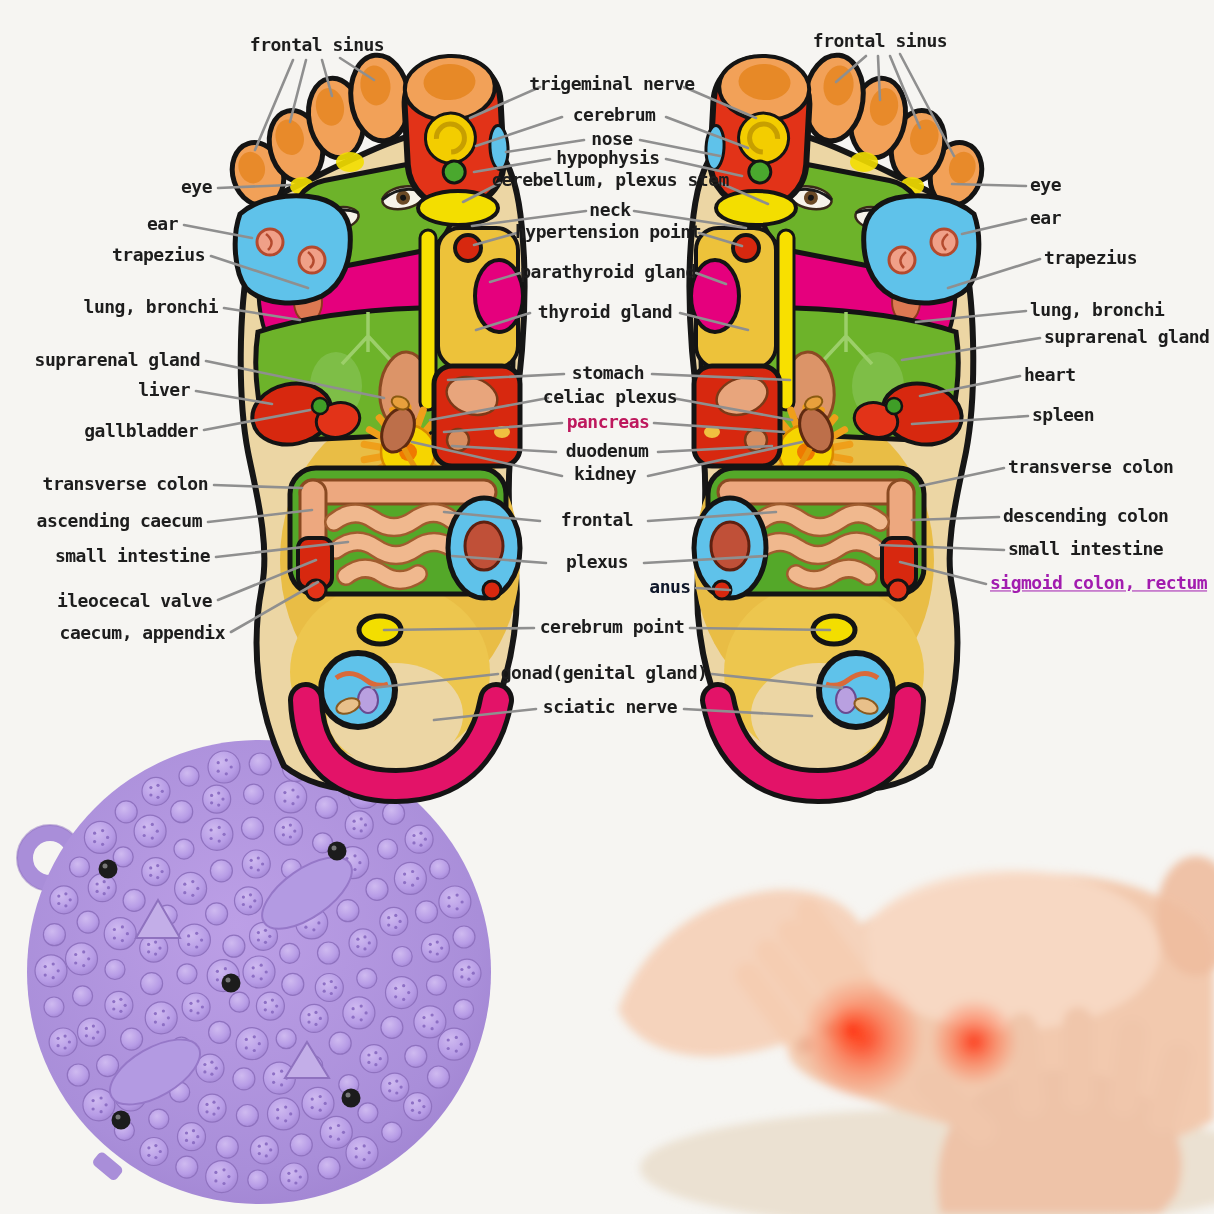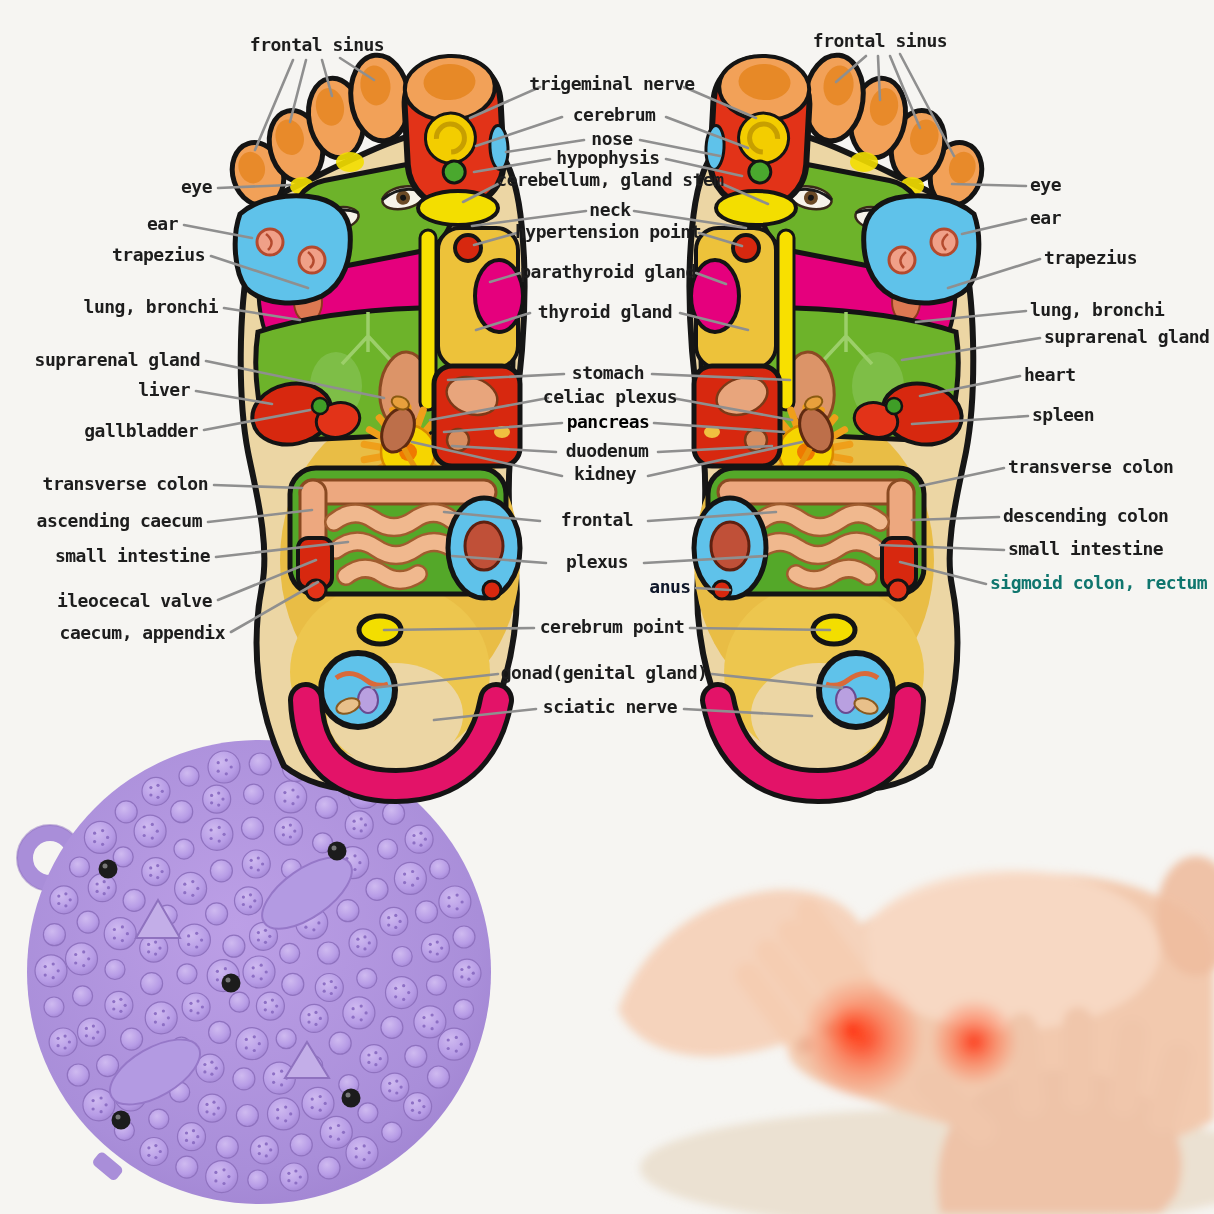--- a/index.html
+++ b/index.html
@@ -807,42 +807,42 @@
       <div class="lbl right" style="left: 198px; top: 432px; color: rgb(29, 29, 29);">gallbladder</div>
       <div class="lbl right" style="left: 208px; top: 485px; color: rgb(29, 29, 29);">transverse colon</div>
       <div class="lbl right" style="left: 202px; top: 522px; color: rgb(29, 29, 29);">ascending caecum</div>
       <div class="lbl right" style="left: 210px; top: 557px; color: rgb(29, 29, 29);">small intestine</div>
       <div class="lbl right" style="left: 212px; top: 602px; color: rgb(29, 29, 29);">ileocecal valve</div>
       <div class="lbl right" style="left: 225px; top: 634px; color: rgb(29, 29, 29);">caecum, appendix</div>
       <div class="lbl center" style="left: 612px; top: 85px; color: rgb(29, 29, 29);">trigeminal nerve</div>
       <div class="lbl center" style="left: 614px; top: 116px; color: rgb(29, 29, 29);">cerebrum</div>
       <div class="lbl center" style="left: 612px; top: 140px; color: rgb(29, 29, 29);">nose</div>
       <div class="lbl center" style="left: 608px; top: 159px; color: rgb(29, 29, 29);">hypophysis</div>
-      <div class="lbl center" style="left: 610px; top: 181px; color: rgb(29, 29, 29);">cerebellum, gland stem</div>
+      <div class="lbl center" style="left: 610px; top: 181px; color: rgb(29, 29, 29);">cerebellum, plexus stem</div>
       <div class="lbl center" style="left: 610px; top: 211px; color: rgb(29, 29, 29);">neck</div>
       <div class="lbl center" style="left: 608px; top: 233px; color: rgb(29, 29, 29);">hypertension point</div>
       <div class="lbl center" style="left: 608px; top: 273px; color: rgb(29, 29, 29);">parathyroid gland</div>
       <div class="lbl center" style="left: 605px; top: 313px; color: rgb(29, 29, 29);">thyroid gland</div>
       <div class="lbl center" style="left: 608px; top: 374px; color: rgb(29, 29, 29);">stomach</div>
       <div class="lbl center" style="left: 610px; top: 398px; color: rgb(29, 29, 29);">celiac plexus</div>
-      <div class="lbl center" style="left: 608px; top: 423px; color: #000000;">pancreas</div>
+      <div class="lbl center" style="left: 608px; top: 423px; color: #be185d;">pancreas</div>
       <div class="lbl center" style="left: 607px; top: 452px; color: rgb(29, 29, 29);">duodenum</div>
       <div class="lbl center" style="left: 605px; top: 475px; color: rgb(29, 29, 29);">kidney</div>
       <div class="lbl center" style="left: 597px; top: 521px; color: rgb(29, 29, 29);">frontal</div>
       <div class="lbl center" style="left: 597px; top: 563px; color: rgb(29, 29, 29);">plexus</div>
       <div class="lbl center" style="left: 670px; top: 588px; color: #0f172a;">anus</div>
       <div class="lbl center" style="left: 612px; top: 628px; color: rgb(29, 29, 29);">cerebrum point</div>
       <div class="lbl center" style="left: 604px; top: 674px; color: rgb(29, 29, 29);">gonad(genital gland)</div>
       <div class="lbl center" style="left: 610px; top: 708px; color: rgb(29, 29, 29);">sciatic nerve</div>
       <div class="lbl center" style="left: 880px; top: 42px; color: rgb(29, 29, 29);">frontal sinus</div>
       <div class="lbl " style="left: 1030px; top: 186px; color: rgb(29, 29, 29);">eye</div>
       <div class="lbl " style="left: 1030px; top: 219px; color: rgb(29, 29, 29);">ear</div>
       <div class="lbl " style="left: 1044px; top: 259px; color: rgb(29, 29, 29);">trapezius</div>
       <div class="lbl " style="left: 1030px; top: 311px; color: rgb(29, 29, 29);">lung, bronchi</div>
       <div class="lbl " style="left: 1044px; top: 338px; color: rgb(29, 29, 29);">suprarenal gland</div>
       <div class="lbl " style="left: 1024px; top: 376px; color: rgb(29, 29, 29);">heart</div>
       <div class="lbl " style="left: 1032px; top: 416px; color: rgb(29, 29, 29);">spleen</div>
       <div class="lbl " style="left: 1008px; top: 468px; color: rgb(29, 29, 29);">transverse colon</div>
       <div class="lbl " style="left: 1003px; top: 517px; color: rgb(29, 29, 29);">descending colon</div>
       <div class="lbl " style="left: 1008px; top: 550px; color: rgb(29, 29, 29);">small intestine</div>
-      <div class="lbl " style="left: 990px; top: 584px; color: #0f766e;">sigmoid colon, rectum</div>
+      <div class="lbl " style="left: 990px; top: 584px; color: #a21caf; text-decoration: underline;">sigmoid colon, rectum</div>
     </div>
 </div>
 
 </body></html>

